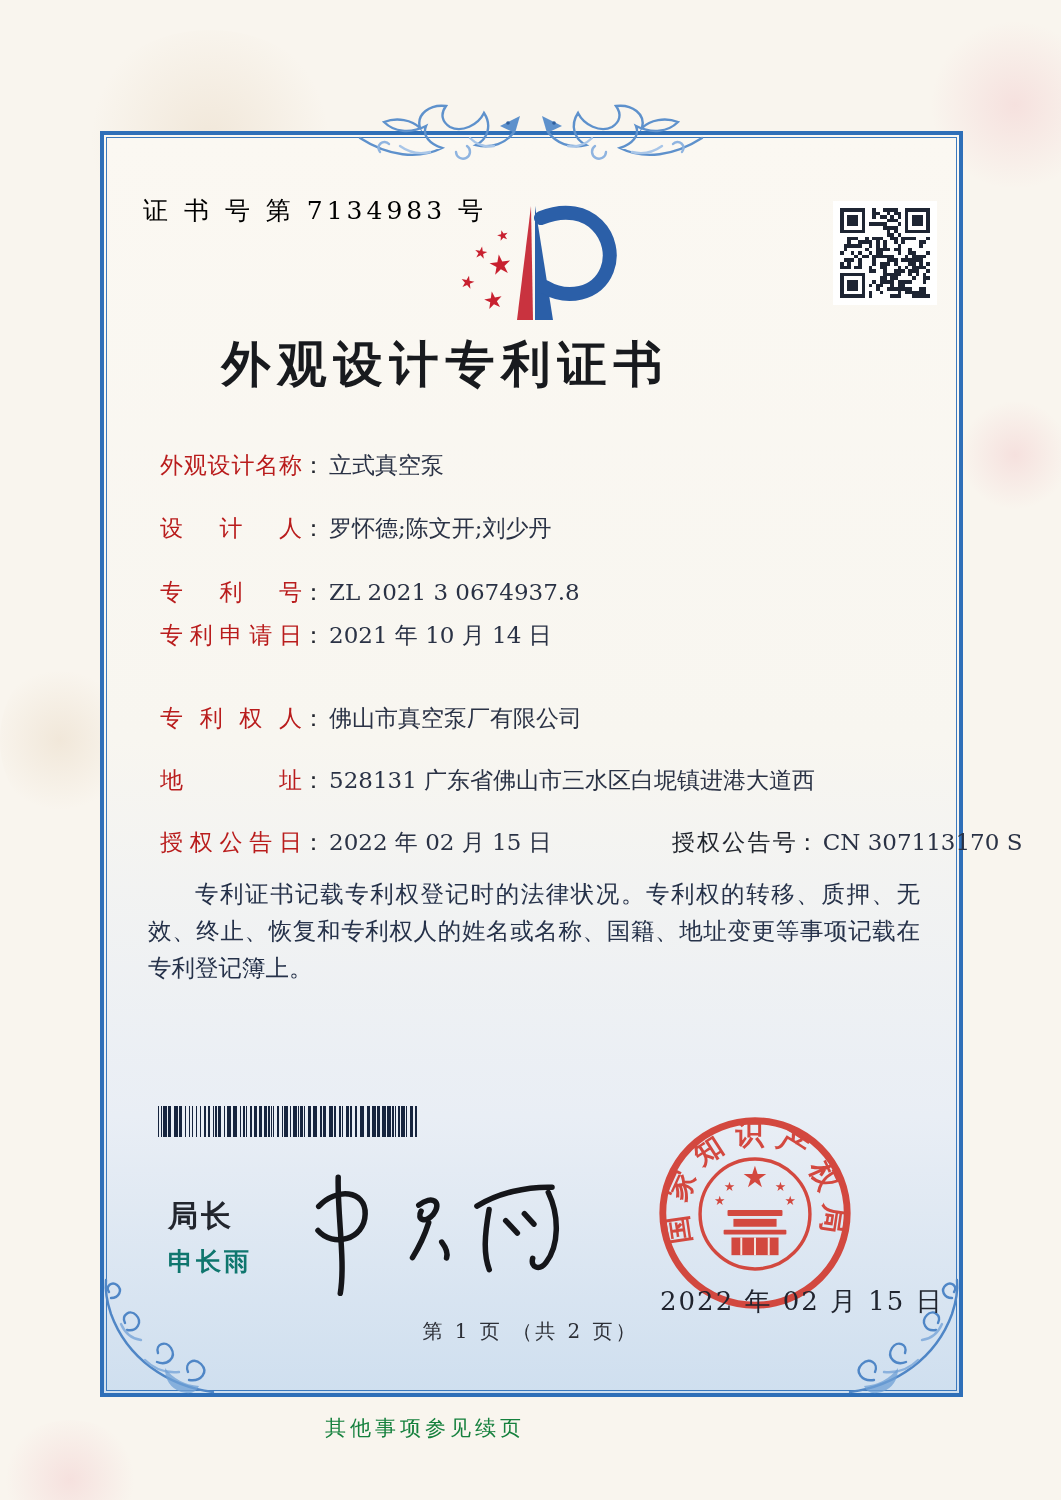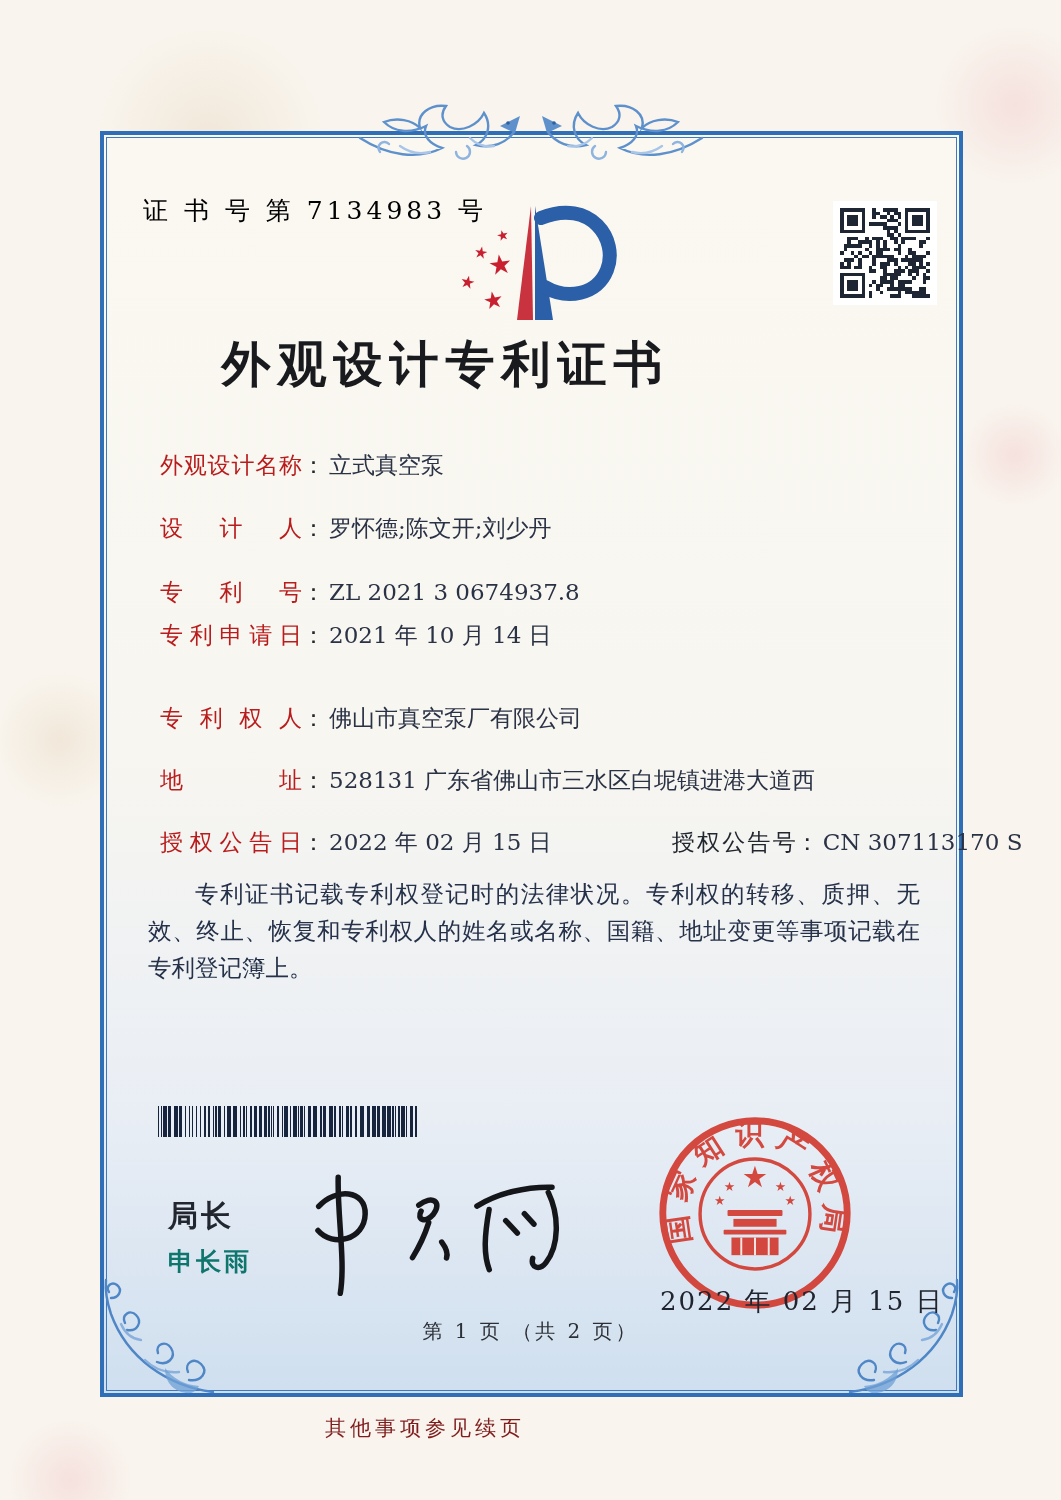--- a/index.html
+++ b/index.html
@@ -61,21 +61,21 @@
   .signer-title { left:168px; top:1196px; font-size:30px; font-weight:700;
     font-family:"DejaVu Sans","Liberation Sans",sans-serif; color:#22262e; letter-spacing:3px;}
   .signer-name  { left:168px; top:1245px; font-size:25px; font-weight:700;
     font-family:"DejaVu Sans","Liberation Sans",sans-serif; color:#0f766e; letter-spacing:3px;}
   .signature { left:292px; top:1158px; width:300px; height:138px; }
   .seal { left:652px; top:1110px; width:206px; height:206px; opacity:.92; }
   .seal-date { left:660px; top:1284px; font-size:26px; letter-spacing:2px; color:#20242e; z-index:5; }
   .page-indicator { left:0; width:1061px; top:1318px; text-align:center;
     font-size:20px; letter-spacing:3px; color:#2c2f36; }
   .continuation { left:0; width:850px; top:1414px; text-align:center;
-    font-size:21px; letter-spacing:4px; color:#7f1d1d; }
+    font-size:21px; letter-spacing:4px; color:#15803d; }
 
   .ornament { position:absolute; pointer-events:none; }
   .dragons { left:350px; top:94px; width:362px; height:84px; }
   .corner-br { left:840px; top:1274px; width:128px; height:128px; }
   .corner-bl { left:95px;  top:1274px; width:128px; height:128px; transform:scaleX(-1); }
 </style>
 </head>
 <body>
 
 <div class="blob tan" style="left:80px;  top:30px;   width:260px; height:220px;"></div>

